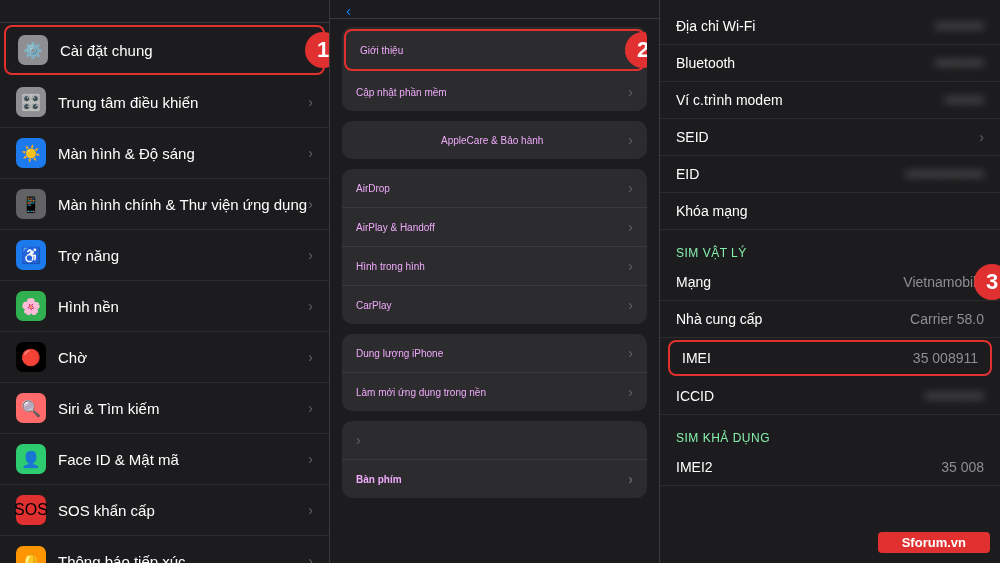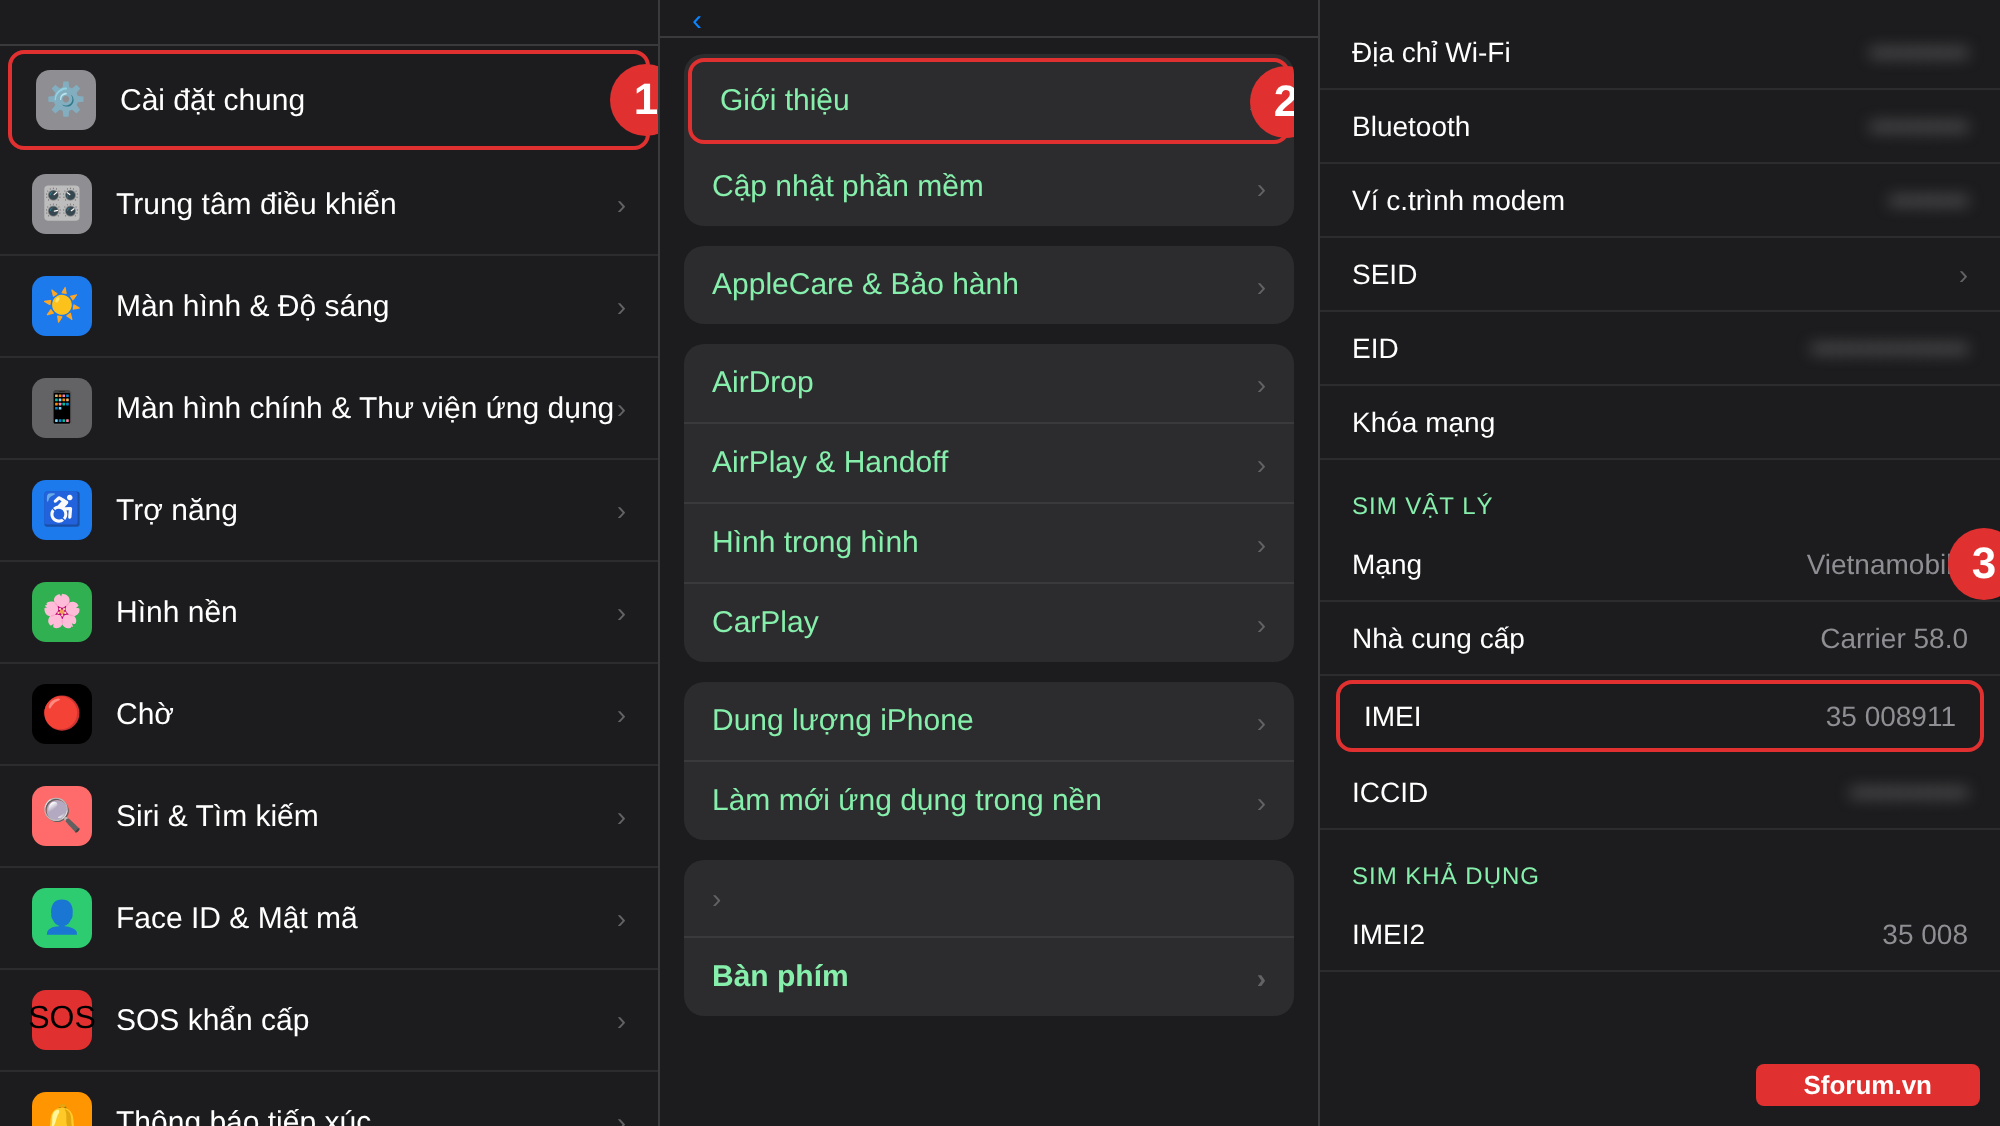--- a/index.html
+++ b/index.html
@@ -138,22 +138,22 @@
       position: relative;
     }
     .mid-item:last-child { border-bottom: none; }
     .mid-item.highlighted {
       border: 2px solid #e03030;
       border-radius: 8px;
       margin: 2px;
     }
     .mid-item .label {
       flex: 1;
-      font-size: 15px;
-      color: #86efac;
+      font-size: 10px;
+      color: #f0abfc;
     }
     .mid-item .chevron {
       color: #636366;
       font-size: 14px;
     }
 
     
     .panel-right {
       flex: 1;
       background: #1c1c1e;
@@ -296,21 +296,21 @@
           <span class="label">Giới thiệu</span>
           <span class="chevron">›</span>
           <div class="step-badge">2</div>
         </div>
         <div class="mid-item" style="position: relative;">
           <span class="label">Cập nhật phần mềm</span>
           <span class="chevron">›</span>
         </div>
       </div>
       <div class="mid-group">
-        <div class="mid-item" style="position: relative;">
+        <div class="mid-item" style="position: relative; text-align: center;">
           <span class="label">AppleCare &amp; Bảo hành</span>
           <span class="chevron">›</span>
         </div>
       </div>
       <div class="mid-group">
         <div class="mid-item" style="position: relative;">
           <span class="label">AirDrop</span>
           <span class="chevron">›</span>
         </div>
         <div class="mid-item" style="position: relative;">

